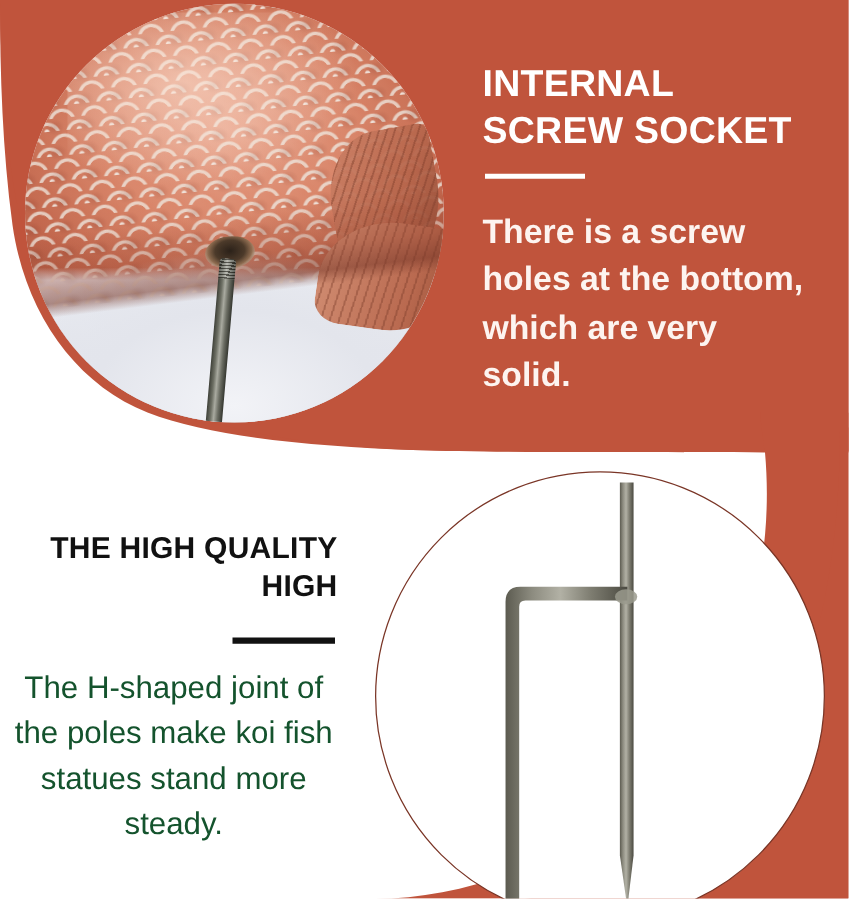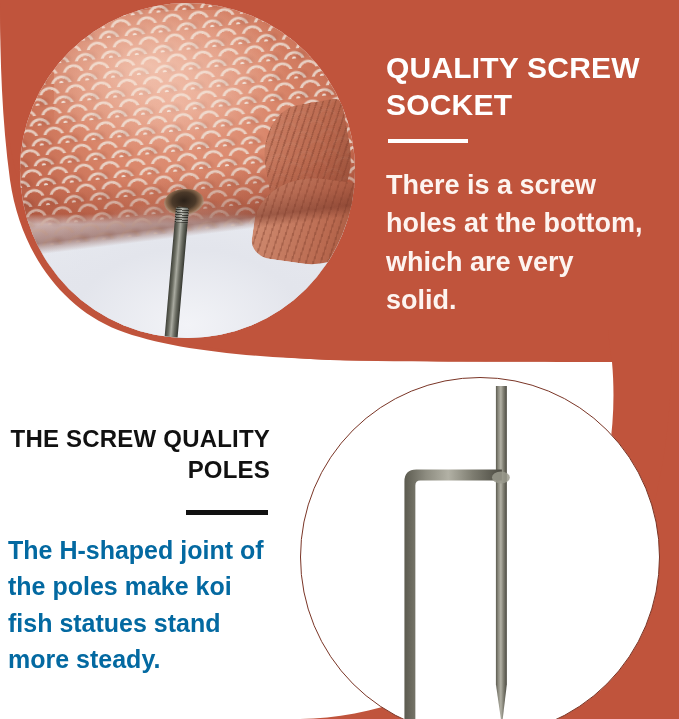--- a/index.html
+++ b/index.html
@@ -189,25 +189,25 @@
   .rule-bottom {
     position: absolute;
     left: 186px; top: 510px;
     width: 82px; height: 5px;
     background: #111111;
   }
   .body-bottom {
     position: absolute;
     left: 8px; top: 532px;
     width: 262px;
-    color: #0369a1;
+    color: #14532d;
     font-size: 25px;
     line-height: 1.45;
-    font-weight: 700;
-    text-align: left;
+    font-weight: 400;
+    text-align: center;
   }
 </style>
 </head>
 <body>
 
 <div id="infographic">
 
   <svg class="panel-top" viewBox="0 0 679 380" preserveAspectRatio="none">
     <path d="M0,0 H679 V380 H679 C679,380 679,372 679,362
              C600,362 430,362 330,360
@@ -255,21 +255,21 @@
       </defs>
 
       <path d="M196,8 h11 v300 l-5,42 l-6,-42 z" fill="url(#metal)"></path>
 
       <path d="M104,104 q0,-12 12,-12 h86 v11 h-82 q-5,0 -5,5 v302 l-5,38 l-6,-38 z" fill="url(#metal)"></path>
 
       <ellipse cx="201" cy="100" rx="9" ry="6" fill="#9a9a8d" opacity=".85"></ellipse>
     </svg>
   </div>
 
-  <div class="head-top">QUALITY SCREW SOCKET</div>
+  <div class="head-top">INTERNAL SCREW SOCKET</div>
   <div class="rule-top"></div>
   <div class="body-top">There is a screw holes at the bottom, which are very solid.</div>
 
-  <div class="head-bottom">THE SCREW QUALITY POLES</div>
+  <div class="head-bottom">THE HIGH QUALITY HIGH</div>
   <div class="rule-bottom"></div>
   <div class="body-bottom">The H-shaped joint of the poles make koi fish statues stand more steady.</div>
 
 </div>
 
 </body></html>

